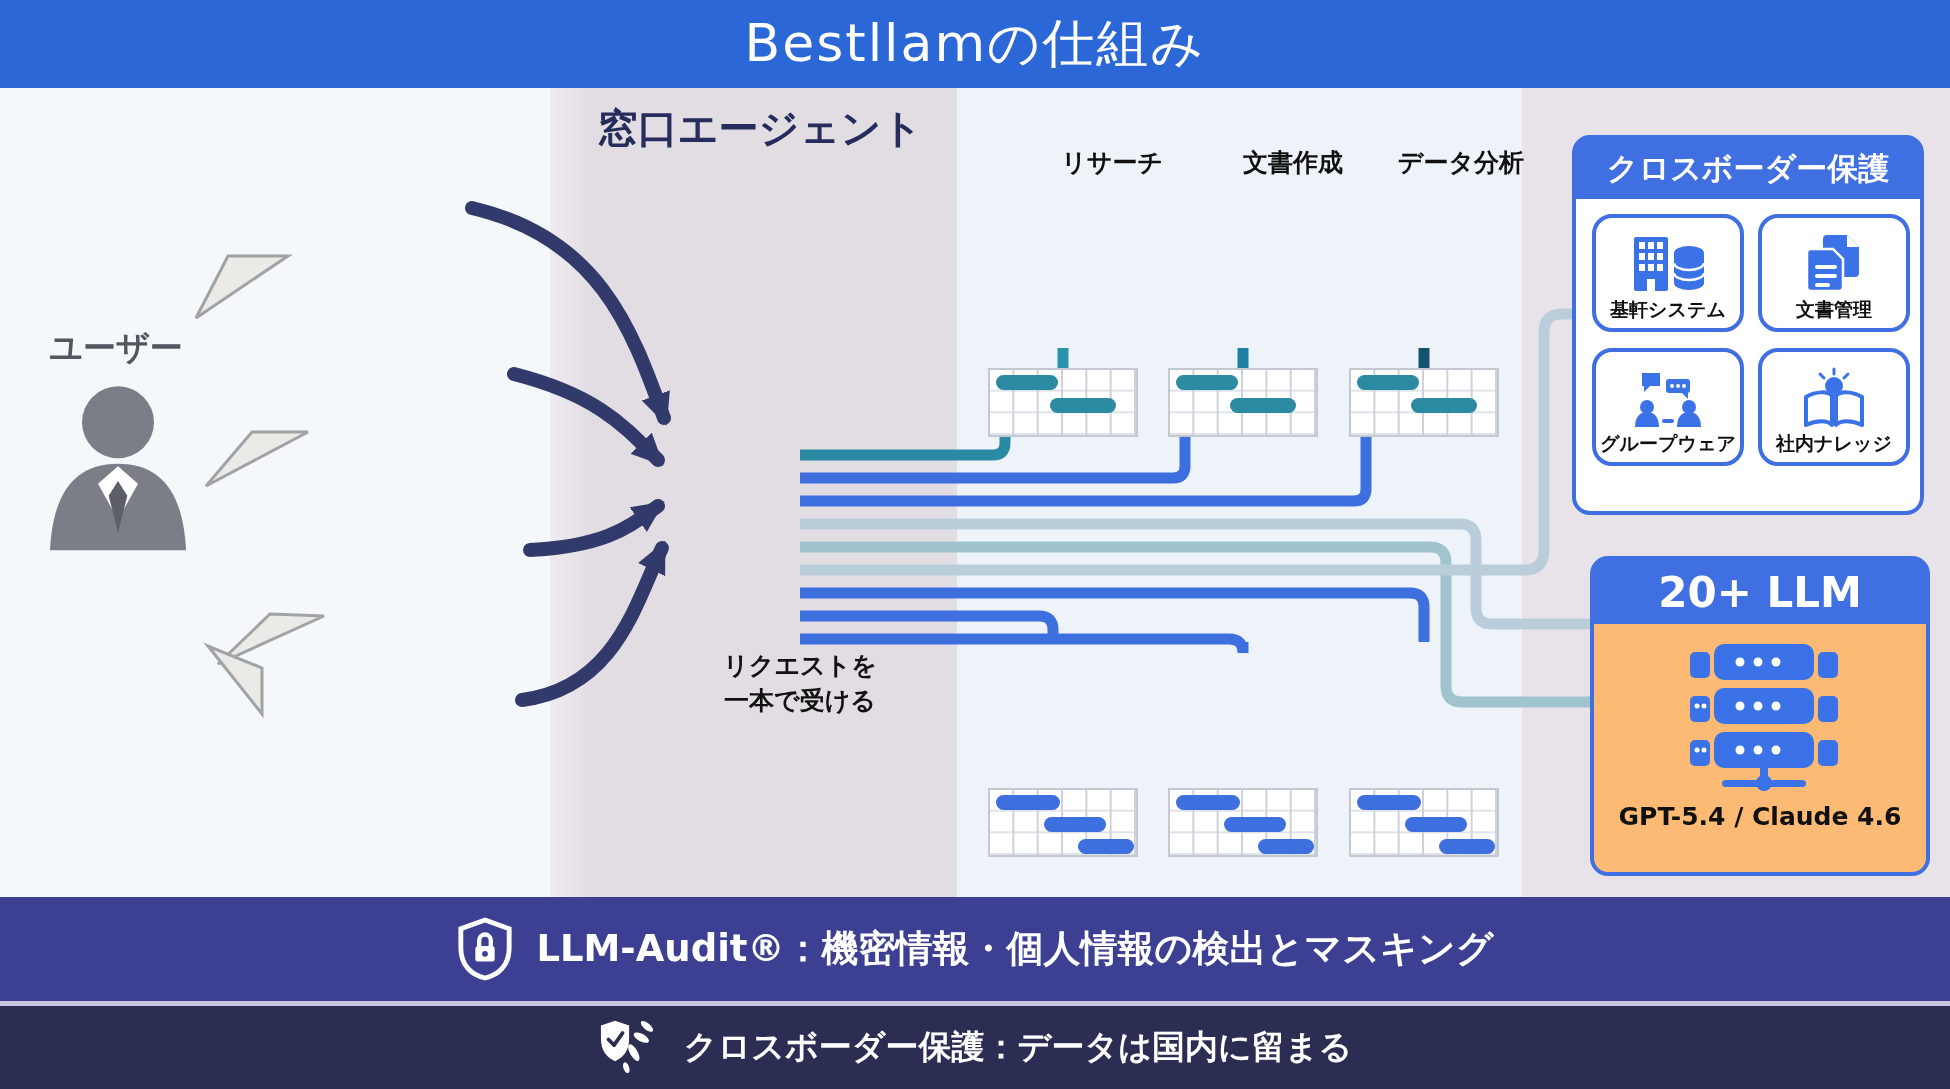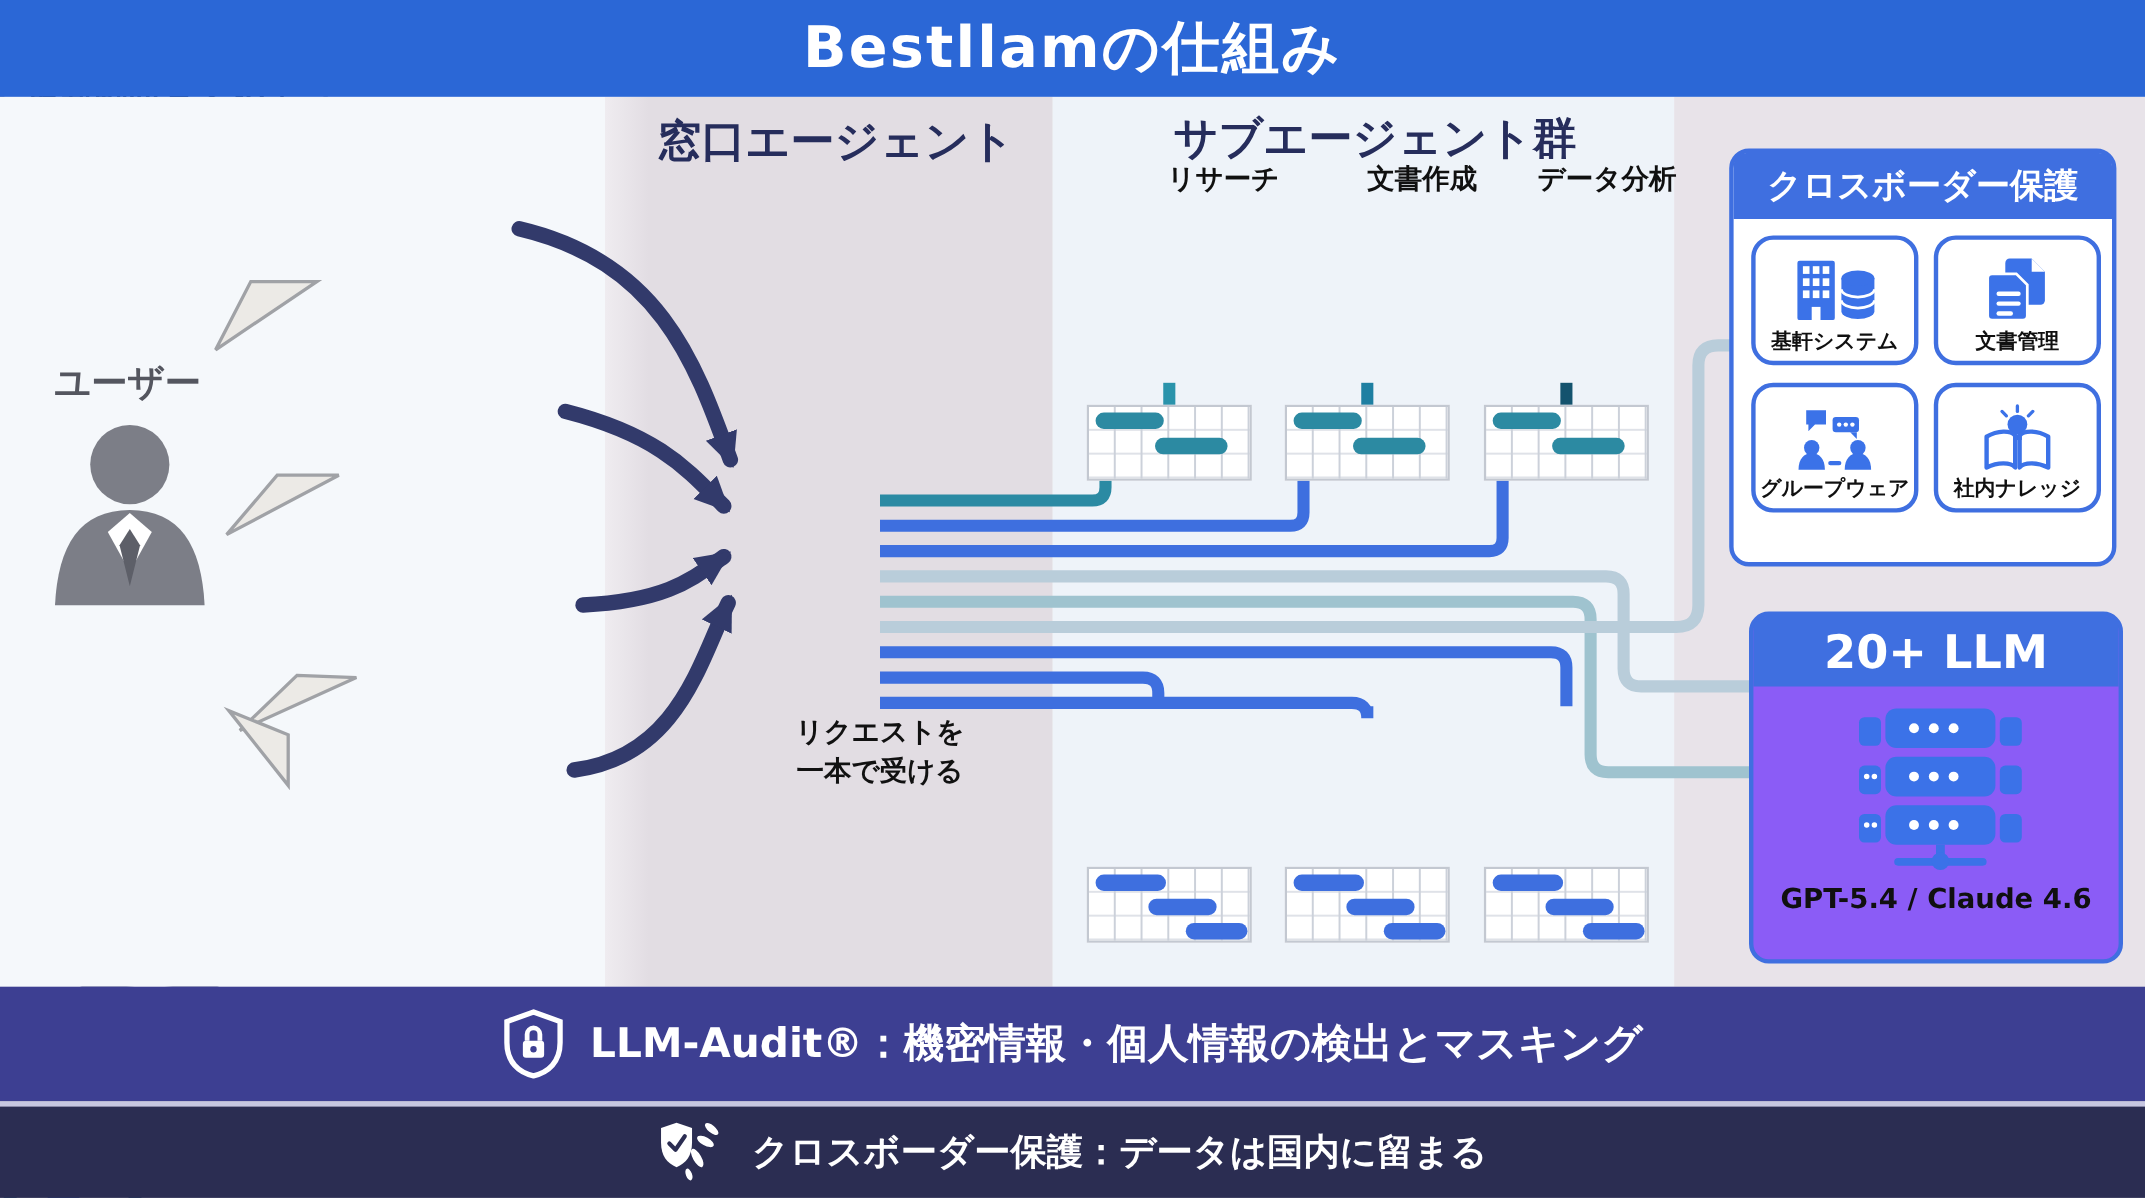--- a/index.html
+++ b/index.html
@@ -2,21 +2,21 @@
 <html><head>
 <meta charset="utf-8">
 <style>
   html,body{margin:0;padding:0;background:#eceef3;font-family:"DejaVu Sans","Liberation Sans",sans-serif;}
   #canvas{position:relative;width:1950px;height:1089px;overflow:hidden;background:#f2f4f8;}
   .abs{position:absolute;}
   .c{display:flex;align-items:center;justify-content:center;}
   .col{display:flex;flex-direction:column;align-items:center;justify-content:center;}
   .band{position:absolute;top:88px;height:809px;z-index:0;}
   .hdr{position:absolute;left:0;top:0;width:1950px;height:88px;background:#2b67d6;z-index:5;}
-  .hdr .t{color:#fff;font-size:52px;font-weight:700;letter-spacing:2px;}
+  .hdr .t{color:#fff;font-size:52px;font-weight:400;letter-spacing:2px;}
   .sec-title{font-weight:800;color:#262d5c;font-size:40px;text-align:center;z-index:3;}
   .bubble{background:#eceae6;border:4px solid #a0a2a6;border-radius:22px;z-index:3;
           display:flex;align-items:center;justify-content:center;text-align:center;
           font-size:31px;font-weight:700;color:#141414;line-height:1.45;box-sizing:border-box;}
   .pill{background:#cfe3f2;border-radius:66px;z-index:3;text-align:center;
         font-weight:800;color:#1c2b5e;box-sizing:border-box;padding-top:12px;}
   .pill .l1{font-size:40px;line-height:1.3;}
   .pill .l2{font-size:38px;line-height:1.25;}
   .agent-circle{border-radius:50%;background:#fff;border:14px solid #2b3163;z-index:4;box-sizing:border-box;}
   .agent-circle .l1{font-size:38px;font-weight:800;color:#262d5c;line-height:1.3;}
@@ -32,21 +32,21 @@
   .gbar{position:absolute;height:15px;border-radius:8px;}
   .gteal{background:#2c8aa2;} .gblue{background:#3e6fdf;}
   .sysbox{position:absolute;left:1572px;top:135px;width:352px;height:380px;background:#fff;
           border:4px solid #3f6fe0;border-radius:18px;box-sizing:border-box;z-index:3;}
   .sysbox .bhead{position:absolute;left:0;top:0;right:0;height:60px;background:#3f6fe0;
           border-radius:12px 12px 0 0;color:#fff;font-size:31px;font-weight:800;}
   .syscard{position:absolute;width:152px;height:118px;background:#fff;border:4px solid #3f6fe0;border-radius:20px;
            box-sizing:border-box;display:flex;flex-direction:column;align-items:center;justify-content:flex-end;
            padding-bottom:5px;z-index:4;}
   .syscard .lbl{font-size:19px;font-weight:800;color:#101010;white-space:nowrap;}
-  .llmbox{position:absolute;left:1590px;top:556px;width:340px;height:320px;background:#8b5cf6;
+  .llmbox{position:absolute;left:1590px;top:556px;width:340px;height:320px;background:#fdba74;
           border:4px solid #3f6fe0;border-radius:18px;box-sizing:border-box;z-index:3;}
   .llmbox .bhead{position:absolute;left:0;top:0;right:0;height:64px;background:#3f6fe0;
           border-radius:12px 12px 0 0;color:#fff;font-size:42px;font-weight:800;}
   .llmbox .models{position:absolute;left:0;right:0;top:240px;text-align:center;
           font-size:25px;font-weight:800;color:#101010;line-height:1.35;}
   .bar1{position:absolute;left:0;top:897px;width:1950px;height:104px;background:#3d3f92;z-index:5;text-align:center;}
   .bar1 .t{color:#fff;font-size:37px;font-weight:800;}
   .bar2{position:absolute;left:0;top:1001px;width:1950px;height:88px;background:#2b2d52;border-top:5px solid #c7c7e1;
         box-sizing:border-box;z-index:5;}
   .bar2 .t{color:#fff;font-size:33px;font-weight:800;}
@@ -154,23 +154,20 @@
   </div>
   <div class="agent-circle col" style="left:664px;top:361px;width:272px;height:272px;">
     <div class="l1">統括</div>
     <div class="l2">エージェント</div>
   </div>
   <div class="abs cap" style="left:690px;top:648px;width:220px;">
     <div>リクエストを</div>
     <div>一本で受ける</div>
   </div>
 
-  <div class="abs sec-title" style="left:1035px;top:98px;width:430px;">
-    <span>サブエージェント群</span>
-  </div>
 
   <div class="abs sublabel" style="left:963px;top:146px;width:200px;"><span>リサーチ</span></div>
   <div class="abs sublabel" style="left:1143px;top:146px;width:200px;"><span>文書作成</span></div>
   <div class="abs sublabel" style="left:1324px;top:146px;width:200px;"><span>データ分析</span></div>
 
   <div class="subcircle c" style="left:997px;top:219px;width:132px;height:132px;border:11px solid #2a93ab;">
     <svg width="74" height="74" viewBox="0 0 70 70">
       <circle cx="30" cy="29" r="19" stroke="#3b72e8" stroke-width="9" fill="none"></circle>
       <line x1="44" y1="43" x2="60" y2="59" stroke="#3b72e8" stroke-width="11" stroke-linecap="round"></line>
     </svg>

